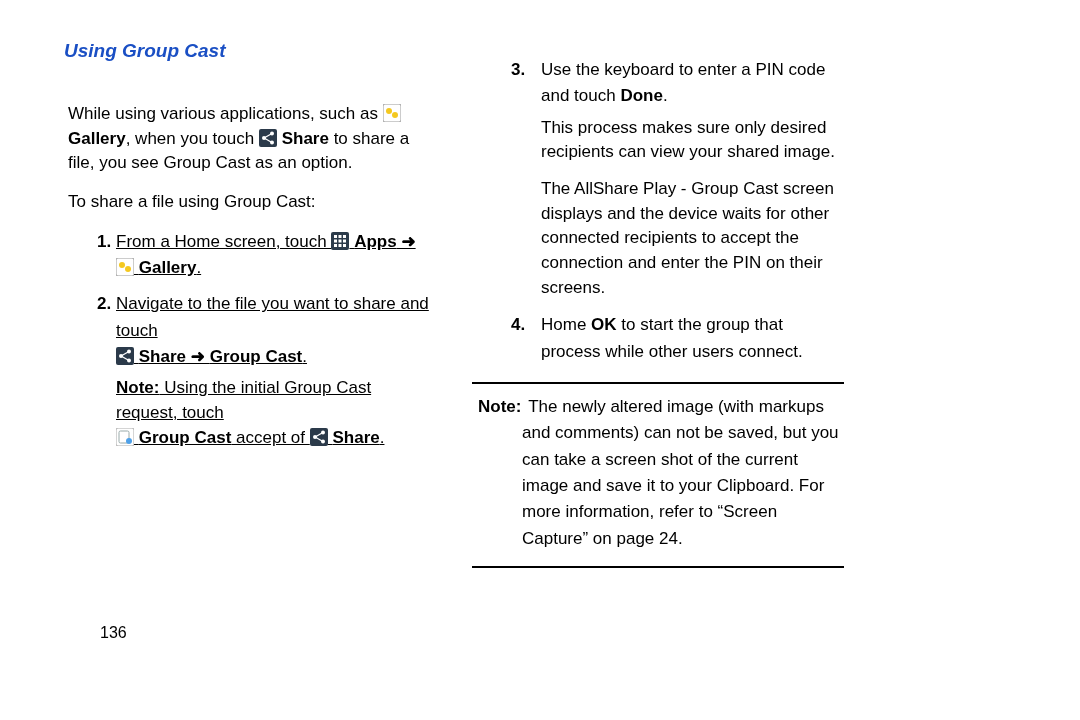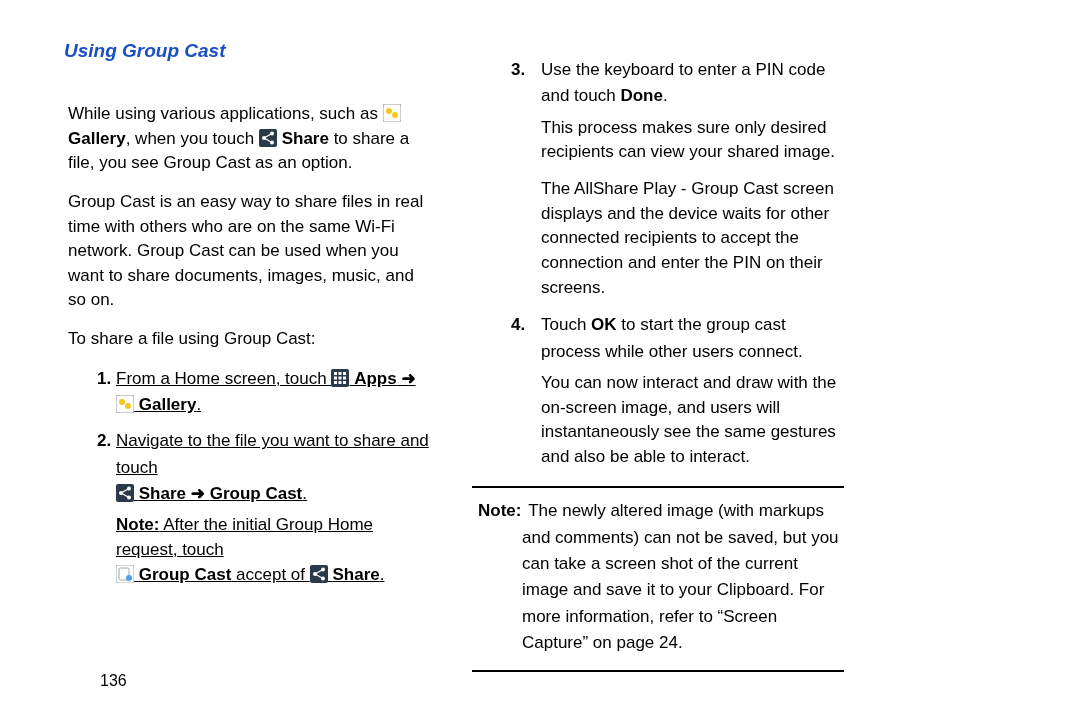--- a/index.html
+++ b/index.html
@@ -77,21 +77,21 @@
     padding-left: 50px;
     text-indent: -44px;
     line-height: 1.55;
   }
   .cross-ref {
     letter-spacing: 0.1px;
   }
   .pg {
     position: absolute;
     left: 100px;
-    top: 672px;
+    top: 624px;
     font-size: 16px;
   }
   .ol-continue {
     counter-reset: item 2;
     list-style: none;
     padding-left: 48px;
     line-height: 1.55;
   }
   .ol-continue > li {
     counter-increment: item;
@@ -136,21 +136,20 @@
                 <circle cx="5" cy="9" r="2" fill="#fff"></circle>
                 <circle cx="13" cy="4.5" r="2" fill="#fff"></circle>
                 <circle cx="13" cy="13.5" r="2" fill="#fff"></circle>
                 <line x1="5" y1="9" x2="13" y2="4.5" stroke="#fff" stroke-width="1.3"></line>
                 <line x1="5" y1="9" x2="13" y2="13.5" stroke="#fff" stroke-width="1.3"></line>
               </svg>
           </span>
           <b>Share</b><span> to share a file, you see Group Cast as an option.</span>
         </p>
 
-        <p>Group Cast is an easy way to share files in real time with others who are on the same Wi-Fi network. Group Cast can be used when you want to share documents, images, music, and so on.</p>
         <p>To share a file using Group Cast:</p>
 
         <ol class="steps">
           <li>
             <span>From a Home screen, touch </span>
             <span class="icon">
               <svg viewBox="0 0 18 18">
                   <rect width="18" height="18" rx="2" fill="#2b3a4a"></rect>
               <rect x="3" y="3" width="3" height="3" fill="#fff"></rect>
                   <rect x="7.5" y="3" width="3" height="3" fill="#fff"></rect>
@@ -180,21 +179,21 @@
                   <rect width="18" height="18" rx="2" fill="#2b3a4a"></rect>
                   <circle cx="5" cy="9" r="2" fill="#fff"></circle>
                   <circle cx="13" cy="4.5" r="2" fill="#fff"></circle>
                   <circle cx="13" cy="13.5" r="2" fill="#fff"></circle>
                   <line x1="5" y1="9" x2="13" y2="4.5" stroke="#fff" stroke-width="1.3"></line>
                   <line x1="5" y1="9" x2="13" y2="13.5" stroke="#fff" stroke-width="1.3"></line>
                 </svg>
             </span>
             <b>Share</b><span class="arrow"> ➜ </span><b>Group Cast</b><span>.</span>
             <p>
-              <b>Note:</b><span> After the initial Group Home request, touch </span><br>
+              <b>Note:</b><span> Using the initial Group Cast request, touch </span><br>
               <span class="icon">
                 <svg viewBox="0 0 18 18">
                     <rect width="18" height="18" rx="2" fill="#fff" stroke="#aaa"></rect>
                     <rect x="3" y="3" width="10" height="12" rx="1.5" fill="none" stroke="#9aa"></rect>
                     <circle cx="13" cy="13" r="3" fill="#4ea0e8"></circle>
                   </svg>
               </span>
               <b>Group Cast</b><span> accept of </span>
               <span class="icon">
                 <svg viewBox="0 0 18 18">
@@ -214,22 +213,21 @@
     </div>
 
     <div class="col">
       <ol class="ol-continue">
         <li>
           <span>Use the keyboard to enter a PIN code and touch </span><b>Done</b><span>.</span>
           <p>This process makes sure only desired recipients can view your shared image.</p>
           <p>The AllShare Play - Group Cast screen displays and the device waits for other connected recipients to accept the connection and enter the PIN on their screens.</p>
         </li>
         <li>
-          <span>Touch </span><b>OK</b><span> to start the group cast process while other users connect.</span>
-          <p>You can now interact and draw with the on-screen image, and users will instantaneously see the same gestures and also be able to interact.</p>
+          <span>Home </span><b>OK</b><span> to start the group that process while other users connect.</span>
         </li>
       </ol>
 
       <div class="note-box">
         <p class="note-text">
           <b>Note:</b>
           <span class="slight-indent">The newly altered image (with markups and comments) can not be saved, but you can take a screen shot of the current image and save it to your Clipboard. For more information, refer to “Screen Capture” on page 24.</span>
         </p>
       </div>
     </div>

